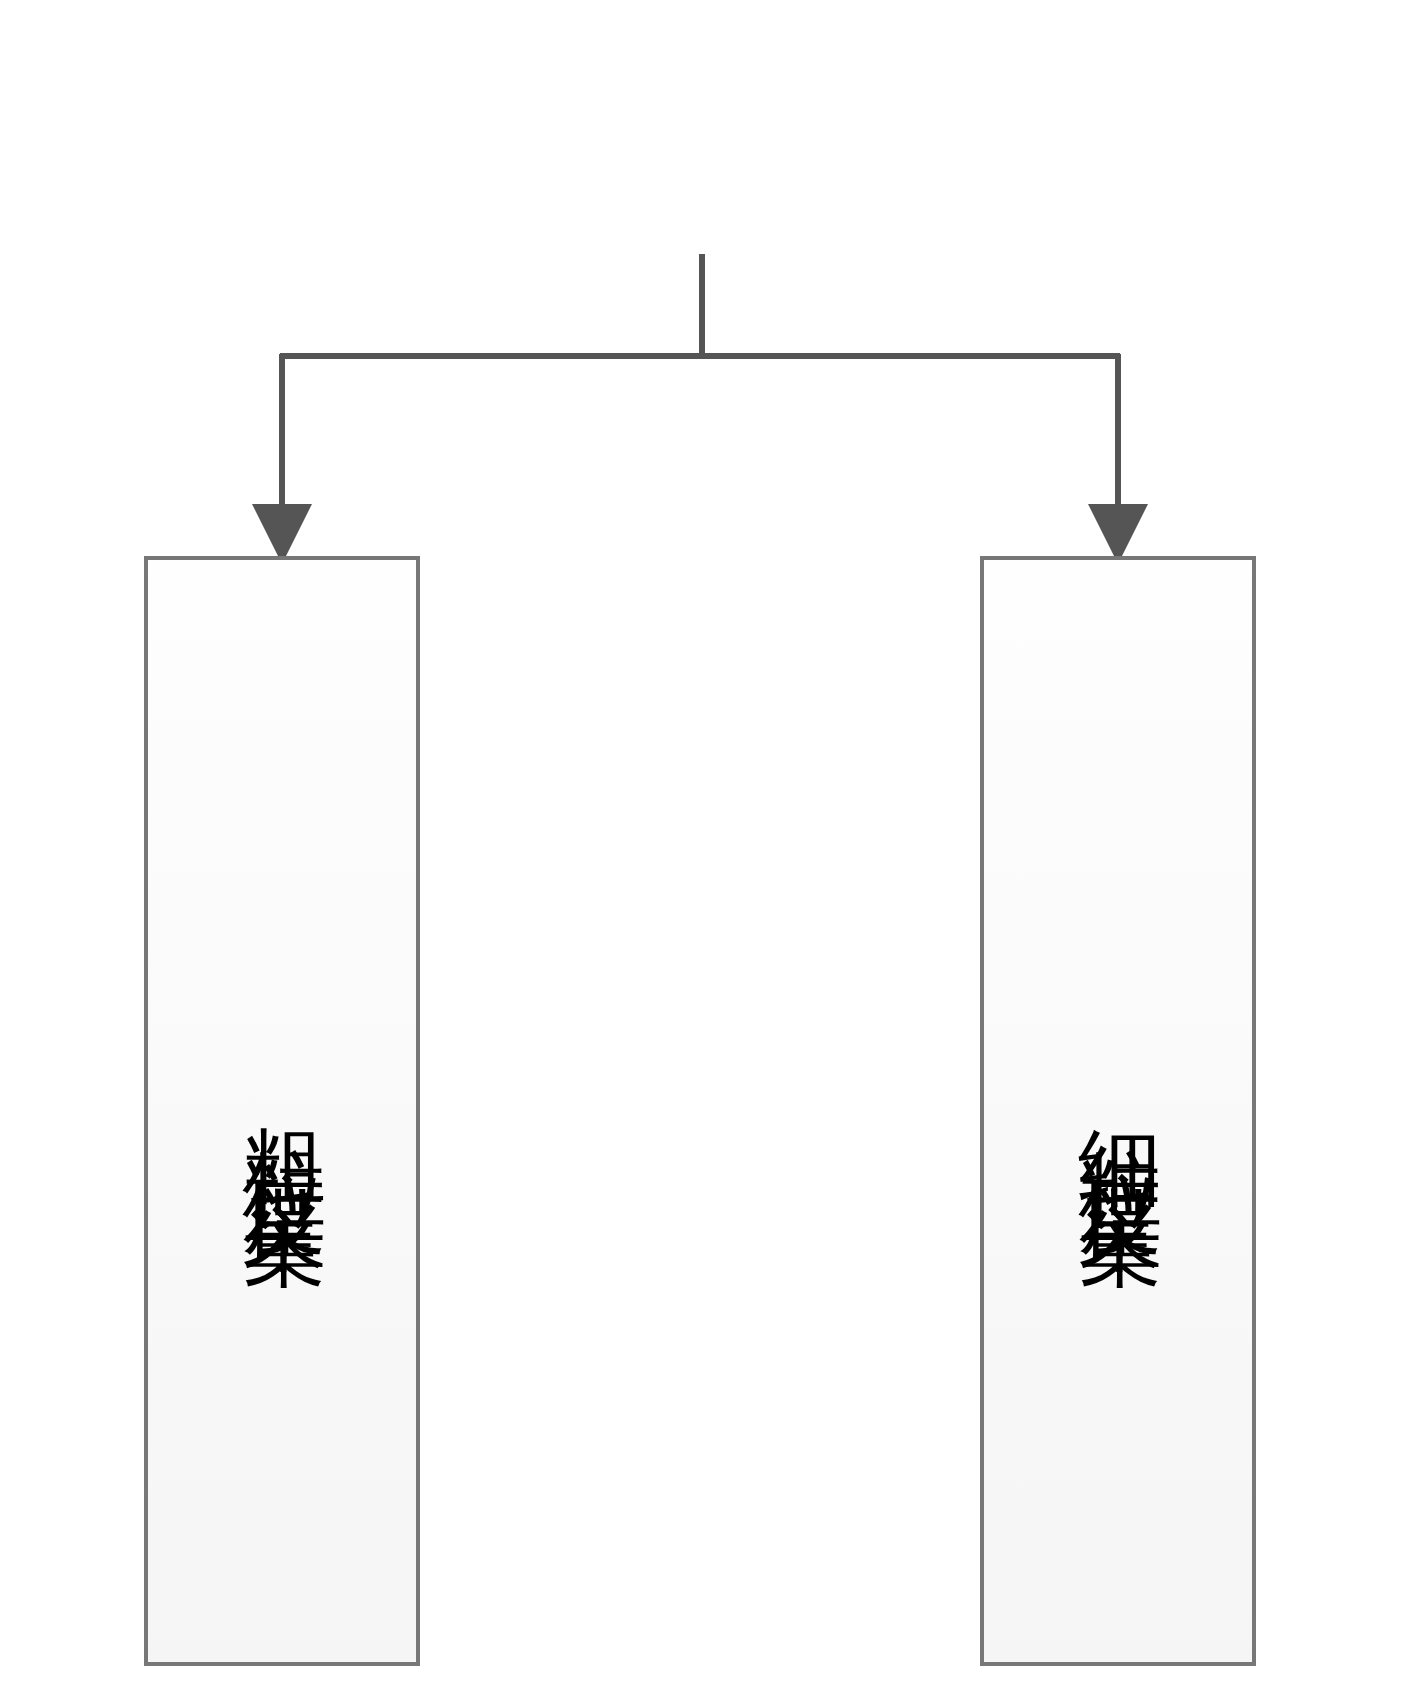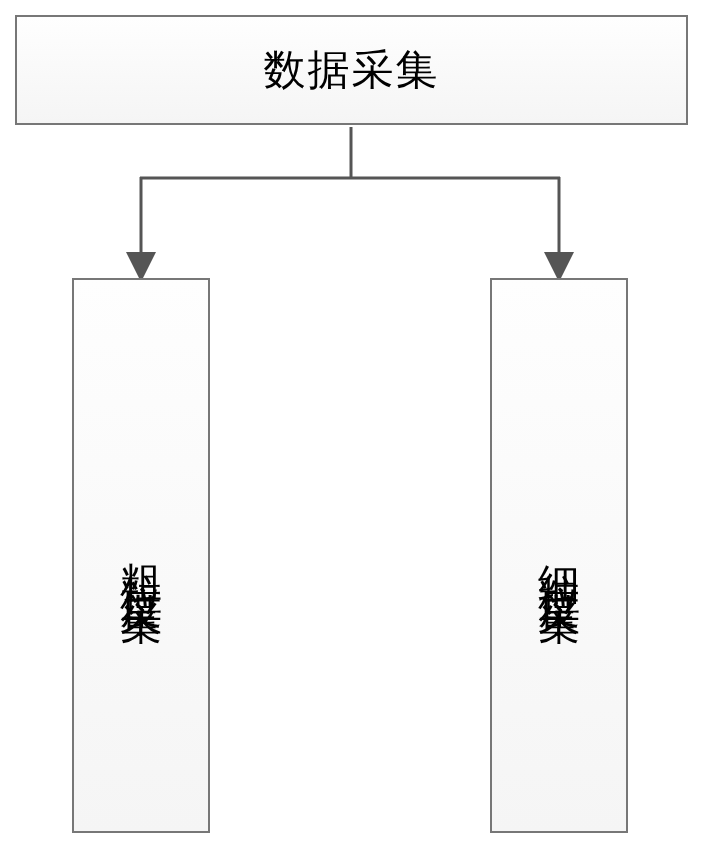--- a/index.html
+++ b/index.html
@@ -70,23 +70,20 @@
       left: 0;
       width: 703px;
       height: 160px;
     }
   </style>
 </head>
 <body>
 
 <div class="diagram-container">
 
-  <div class="top-box">
-    <span>数据采集</span>
-  </div>
 
   <svg class="connector-svg" viewBox="0 0 703 160">
     <defs>
       <marker id="arrowhead" markerWidth="10" markerHeight="10" refX="5" refY="5" orient="auto">
         <path d="M 0 0 L 10 5 L 0 10 Z" fill="#555"></path>
       </marker>
     </defs>
     <line x1="351" y1="2" x2="351" y2="53" stroke="#555" stroke-width="3"></line>
     <line x1="140" y1="53" x2="560" y2="53" stroke="#555" stroke-width="3"></line>
     <line x1="141" y1="52" x2="141" y2="142" stroke="#555" stroke-width="3" marker-end="url(#arrowhead)"></line>

